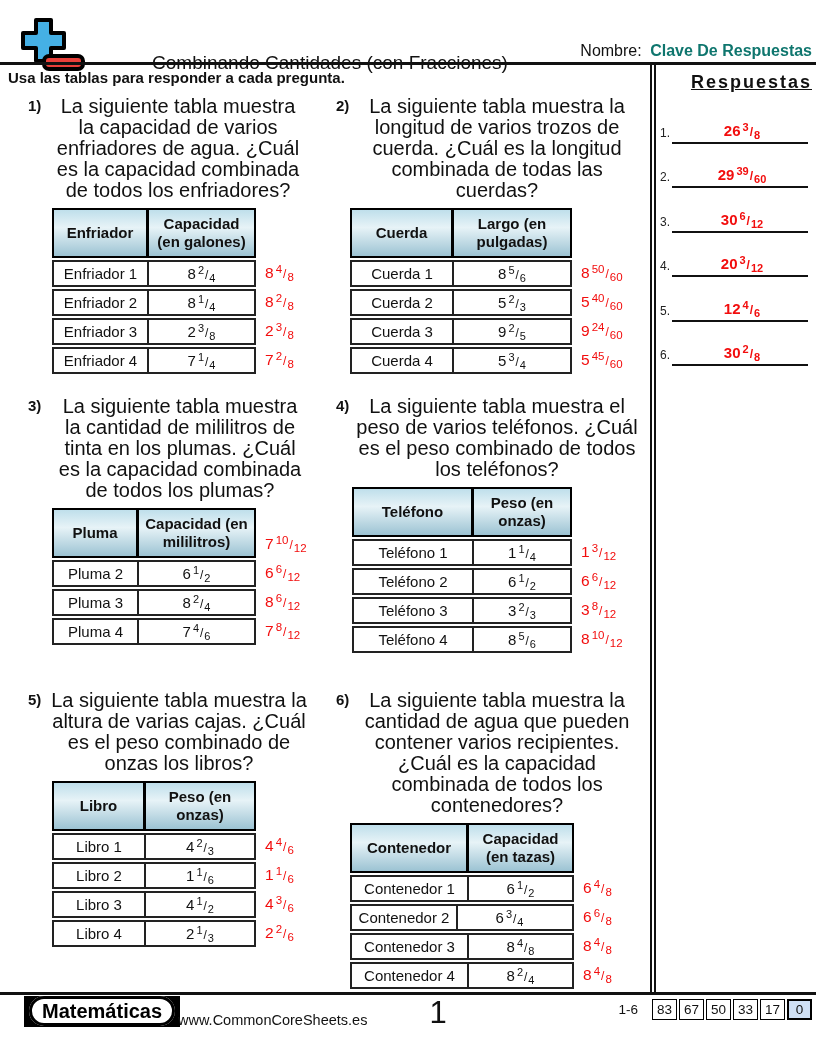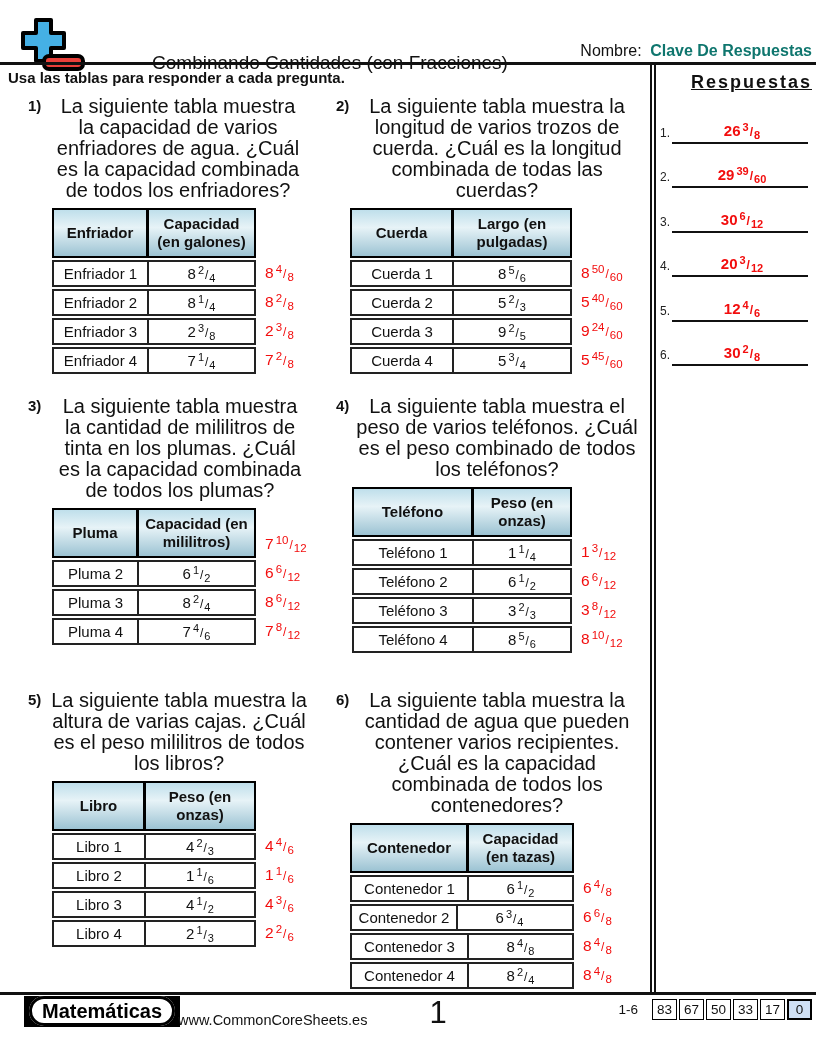--- a/index.html
+++ b/index.html
@@ -325,21 +325,21 @@
               <span class="mixed"><span class="wh">3</span><sup>8</sup><span class="sl">/</span><sub>12</sub></span>
             </div>
             <div class="ra">
               <span class="mixed"><span class="wh">8</span><sup>10</sup><span class="sl">/</span><sub>12</sub></span>
             </div>
           </div>
         </div>
       </section>
       <section class="problem slot-5">
         <div class="pnum">5)</div>
-        <div class="question" style="margin-left:22px;width:262px">La siguiente tabla muestra la altura de varias cajas. ¿Cuál es el peso mililitros de todos los libros?</div>
+        <div class="question" style="margin-left:22px;width:262px">La siguiente tabla muestra la altura de varias cajas. ¿Cuál es el peso combinado de onzas los libros?</div>
         <div class="twrap" style="margin-left:26px">
           <div class="dtable">
             <div class="thead">
               <div class="hc hc1" style="width:92px">Libro</div>
               <div class="hc" style="width:108px">Peso (en onzas)</div>
             </div>
             <div class="trow">
               <div class="tc tc1" style="width:92px">Libro 1</div>
               <div class="tc" style="width:108px">
                 <span class="mixed"><span class="wh">4</span><sup>2</sup><span class="sl">/</span><sub>3</sub></span>

